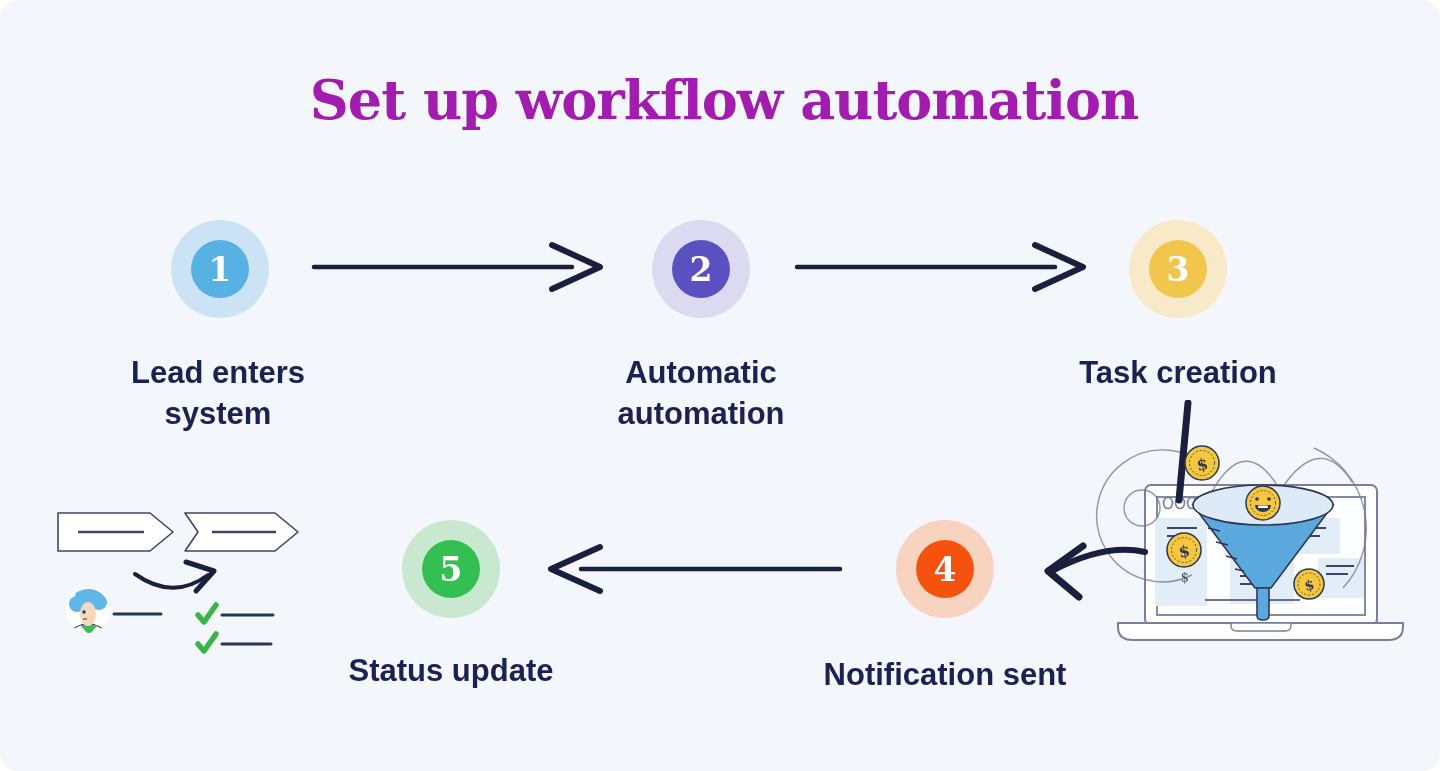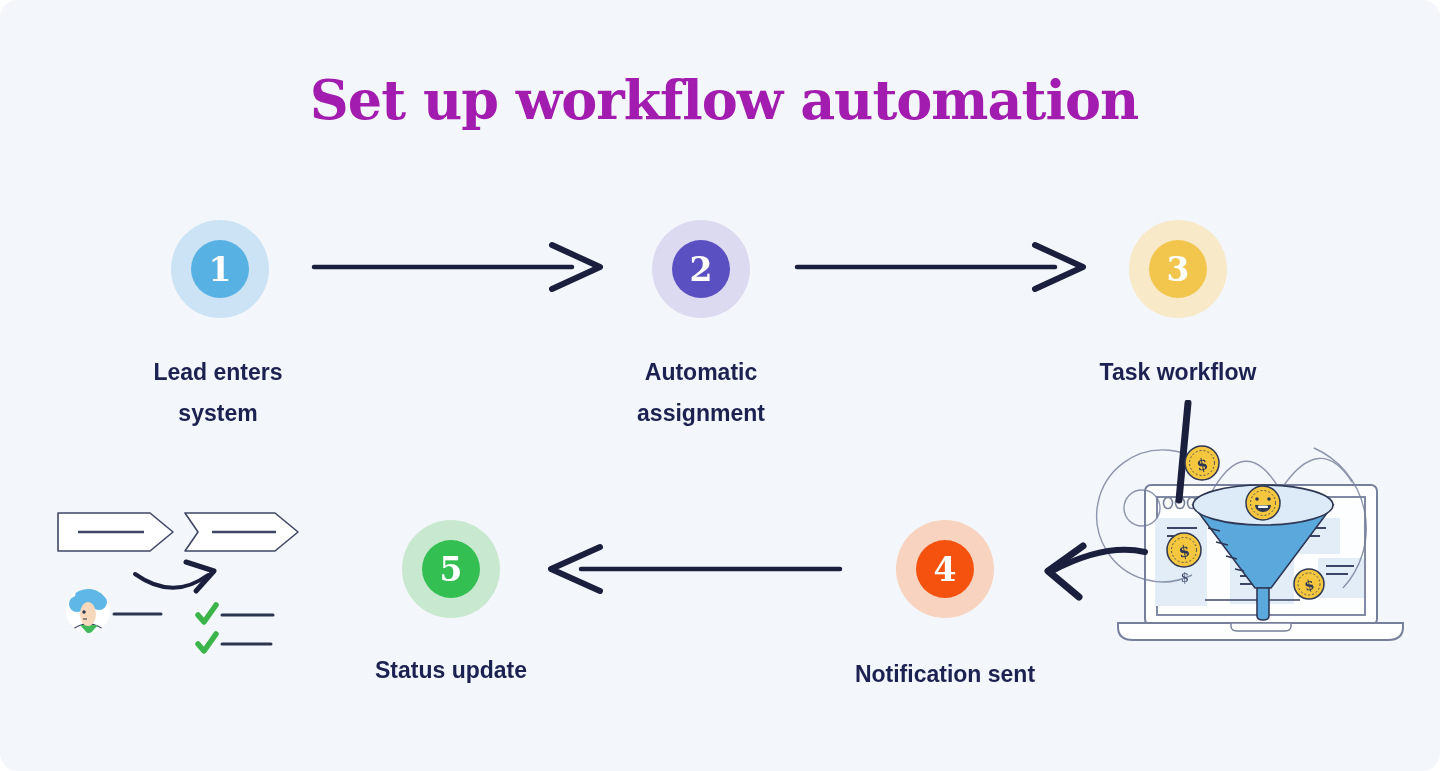--- a/index.html
+++ b/index.html
@@ -25,21 +25,21 @@
   .core{
     width:58px;height:58px;border-radius:50%;
     display:flex;align-items:center;justify-content:center;
   }
   .num{
     font-family:"DejaVu Serif",serif;font-weight:bold;
     font-size:33px;color:#ffffff;line-height:1;
   }
   .step-label{
     position:absolute;width:340px;text-align:center;
-    font-weight:bold;font-size:23px;line-height:41px;
+    font-weight:bold;font-size:31px;line-height:41px;
     color:#1b2150;white-space:pre-line;
   }
   svg{position:absolute;display:block;}
 </style>
 </head>
 <body>
 
 <div class="card">
 
   <h1 class="title">Set up workflow automation</h1>
@@ -66,22 +66,22 @@
   </div>
   <div class="halo" style="left: 402px; top: 520px; background: rgb(200, 233, 207);">
     <div class="core" style="background: rgb(51, 191, 82);">
       <span class="num">5</span>
     </div>
   </div>
 
   <div class="step-label" style="left:48px;top:352px;">Lead enters
 system</div>
   <div class="step-label" style="left:531px;top:352px;">Automatic
-assignment</div>
-  <div class="step-label" style="left:1008px;top:352px;">Task workflow</div>
+automation</div>
+  <div class="step-label" style="left:1008px;top:352px;">Task creation</div>
   <div class="step-label" style="left:281px;top:650px;">Status update</div>
   <div class="step-label" style="left:775px;top:654px;">Notification sent</div>
 
   <svg style="left:310px;top:238px;" width="295" height="58" viewBox="0 0 295 58">
     <path d="M 4,29 H 262" stroke="#1a1f3d" stroke-width="4.5" stroke-linecap="round" fill="none"></path>
     <path d="M 242,7 L 290,29 L 242,51" stroke="#1a1f3d" stroke-width="6" stroke-linecap="round" stroke-linejoin="round" fill="none"></path>
   </svg>
 
   <svg style="left:793px;top:238px;" width="295" height="58" viewBox="0 0 295 58">
     <path d="M 4,29 H 262" stroke="#1a1f3d" stroke-width="4.5" stroke-linecap="round" fill="none"></path>

